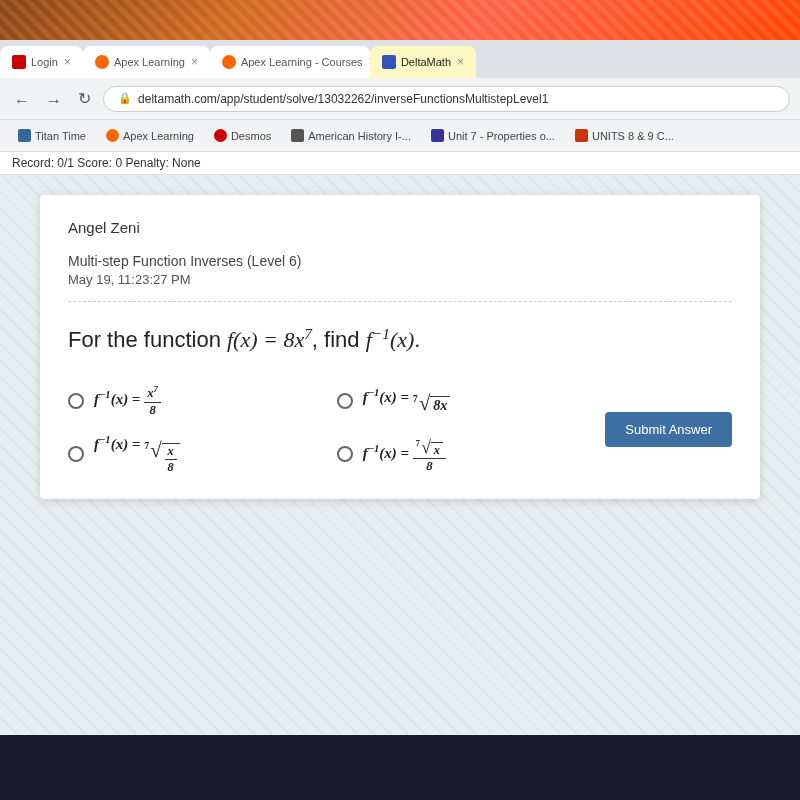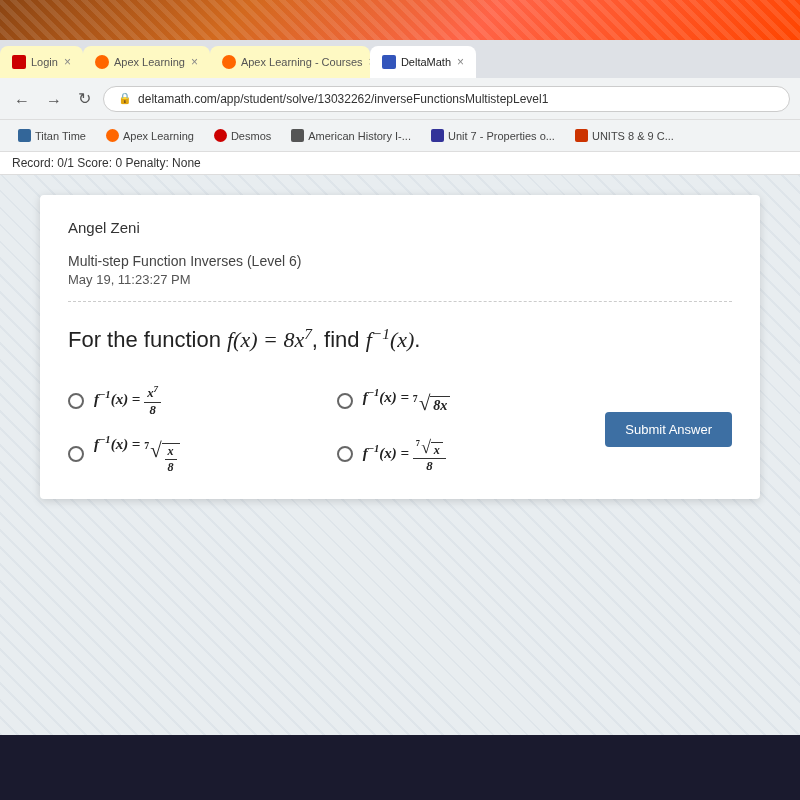--- a/index.html
+++ b/index.html
@@ -38,35 +38,35 @@
       background: #dee1e6;
       padding: 6px 0 0 0;
       height: 38px;
       overflow: hidden;
     }
 
     .tab {
       display: flex;
       align-items: center;
       padding: 6px 12px;
-      background: #fef9c3;
+      background: #ffffff;
       border-radius: 8px 8px 0 0;
       font-size: 11px;
       color: #555;
       cursor: pointer;
       height: 32px;
       max-width: 160px;
       min-width: 80px;
       position: relative;
       white-space: nowrap;
       overflow: hidden;
     }
 
     .tab.active {
-      background: #ffffff;
+      background: #fef9c3;
       color: #222;
       z-index: 1;
     }
 
     .tab-favicon {
       width: 14px;
       height: 14px;
       margin-right: 5px;
       flex-shrink: 0;
       display: inline-block;

